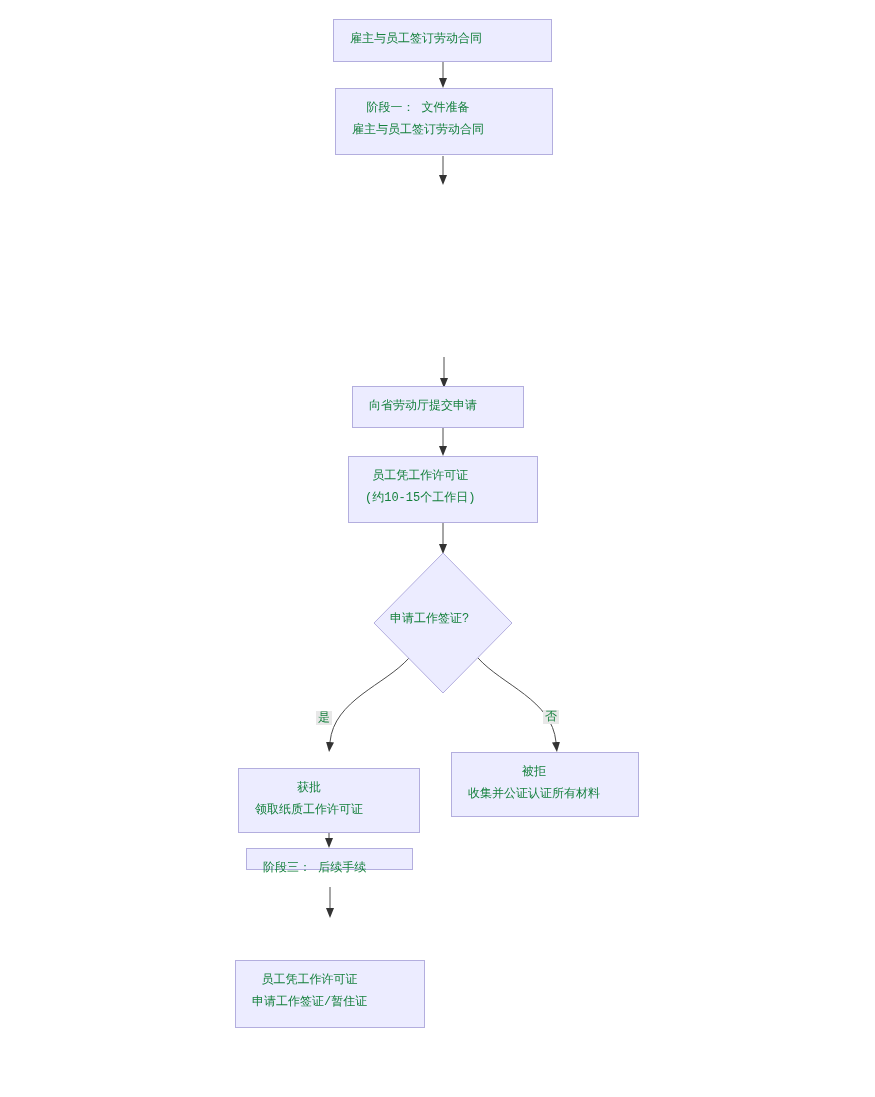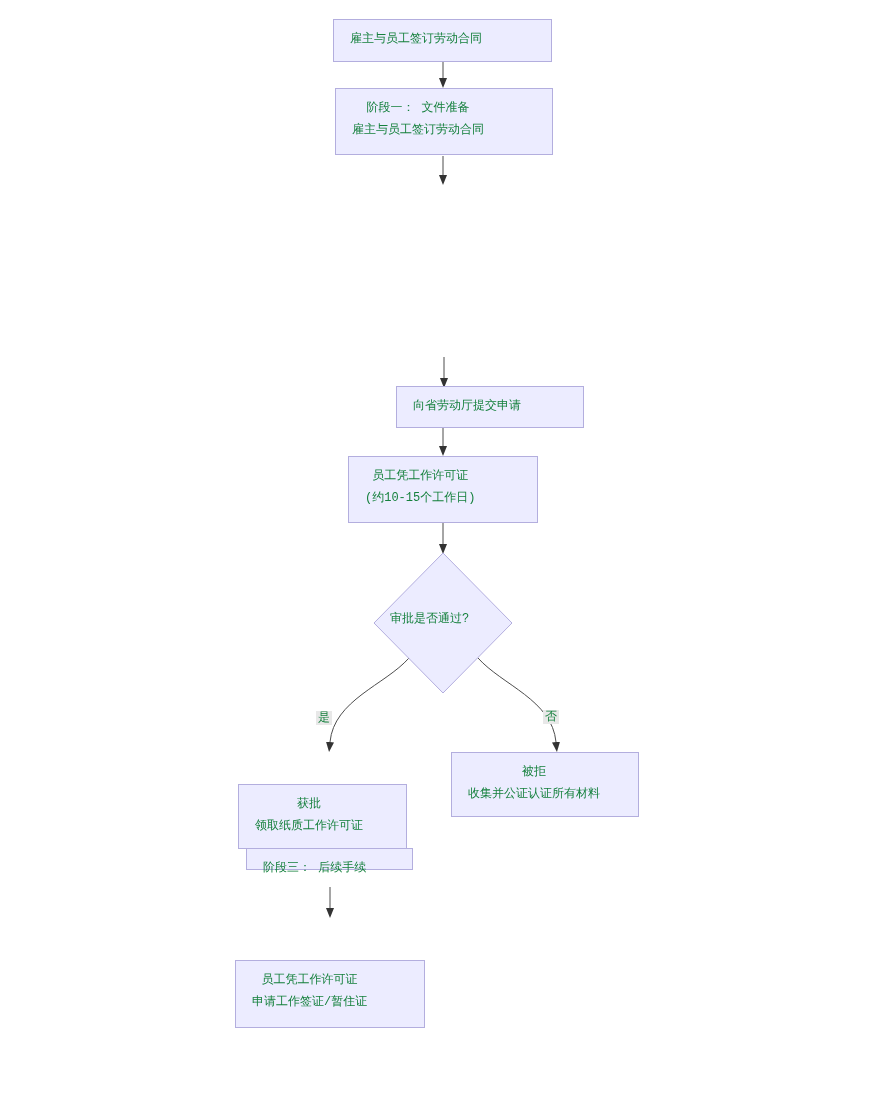--- a/index.html
+++ b/index.html
@@ -54,24 +54,24 @@
     transform: translate(-50%, -50%);
     background: #e8e8e8;
     padding: 0 2px;
     line-height: 14px;
     white-space: nowrap;
   }
   
   .n-contract  { left: 333px; top: 19px;   width: 219px; height: 43px; }
   .n-stage1    { left: 335px; top: 88px;   width: 218px; height: 67px; }
   .n-stage2    { left: 354px; top: 183px;  width: 180px; height: 174px; }
-  .n-submit    { left: 352px; top: 386px;  width: 188px; height: 42px; margin-left: 44px; }
+  .n-submit    { left: 352px; top: 386px;  width: 172px; height: 42px; }
   .n-review    { left: 348px; top: 456px;  width: 190px; height: 67px; }
   .n-decision  { left: 373px; top: 552px;  width: 140px; height: 142px; }
-  .n-approved  { left: 238px; top: 784px;  width: 169px; height: 65px; padding-left: 32px; }
+  .n-approved  { left: 238px; top: 768px;  width: 182px; height: 65px; padding-left: 32px; }
   .n-rejected  { left: 451px; top: 752px;  width: 188px; height: 65px; }
   .n-stage3    { left: 246px; top: 848px;  width: 167px; height: 22px; }
   .n-visa      { left: 235px; top: 960px;  width: 190px; height: 68px; }
   .n-social    { left: 263px; top: 1012px; width: 133px; height: 67px; }
   .n-stage2 .diamond-text   { left: 22px; top: 76px; }
   .n-decision .diamond-text { left: 17px; top: 60px; }
   .el-yes { left: 324px; top: 718px; }
   .el-no  { left: 551px; top: 717px; }
 </style>
 </head>
@@ -121,21 +121,21 @@
     <div class="node-text">
       <span class="tline">员工凭工作许可证</span>
       <span class="tline">(约10-15个工作日)</span>
     </div>
   </div>
 
   <div class="node diamond n-decision">
     <svg width="140" height="142" viewBox="0 0 140 142">
       <polygon points="70,1 139,71 70,141 1,71" fill="#ECECFF" stroke="#b3aede" stroke-width="1"></polygon>
     </svg>
-    <div class="diamond-text">审批是否通过?</div>
+    <div class="diamond-text">申请工作签证?</div>
   </div>
 
   <div class="edge-label el-yes">是</div>
   <div class="edge-label el-no">否</div>
 
   <div class="node rect n-approved">
     <div class="node-text">
       <span class="tline">获批</span>
       <span class="tline">领取纸质工作许可证</span>
     </div>

